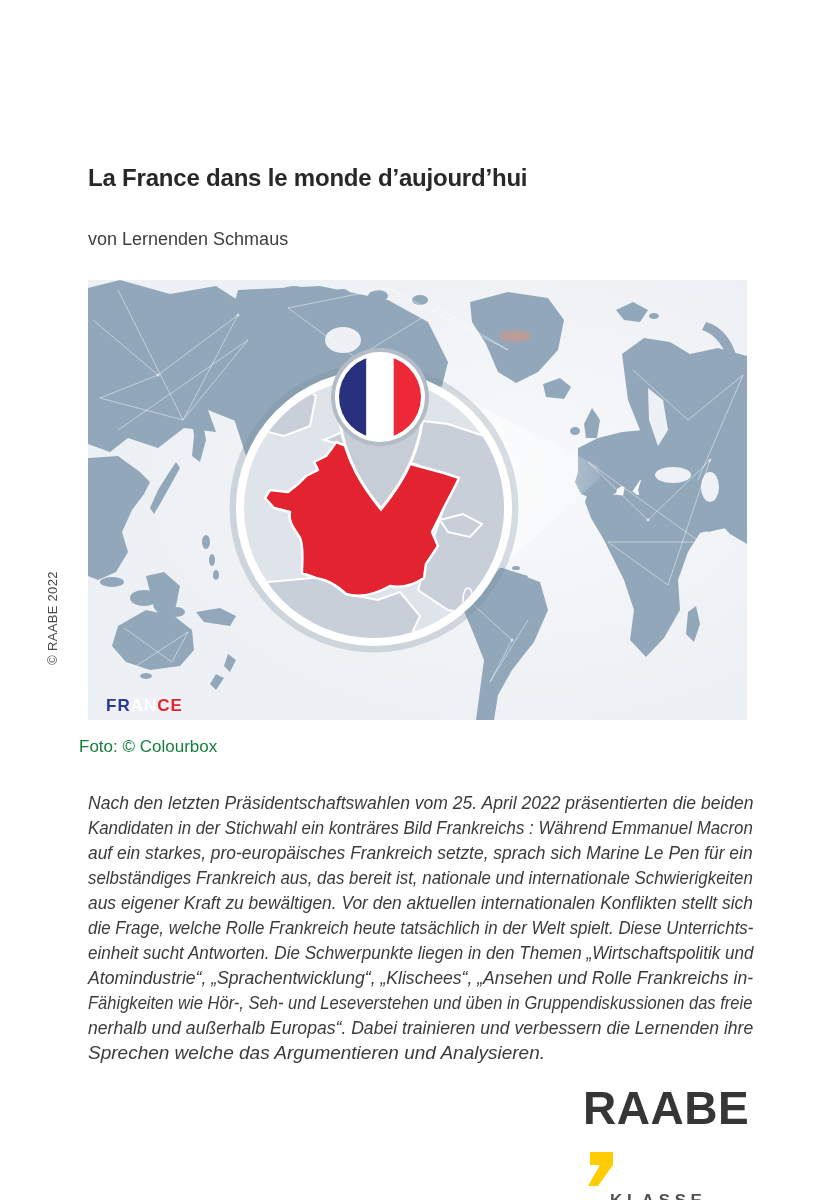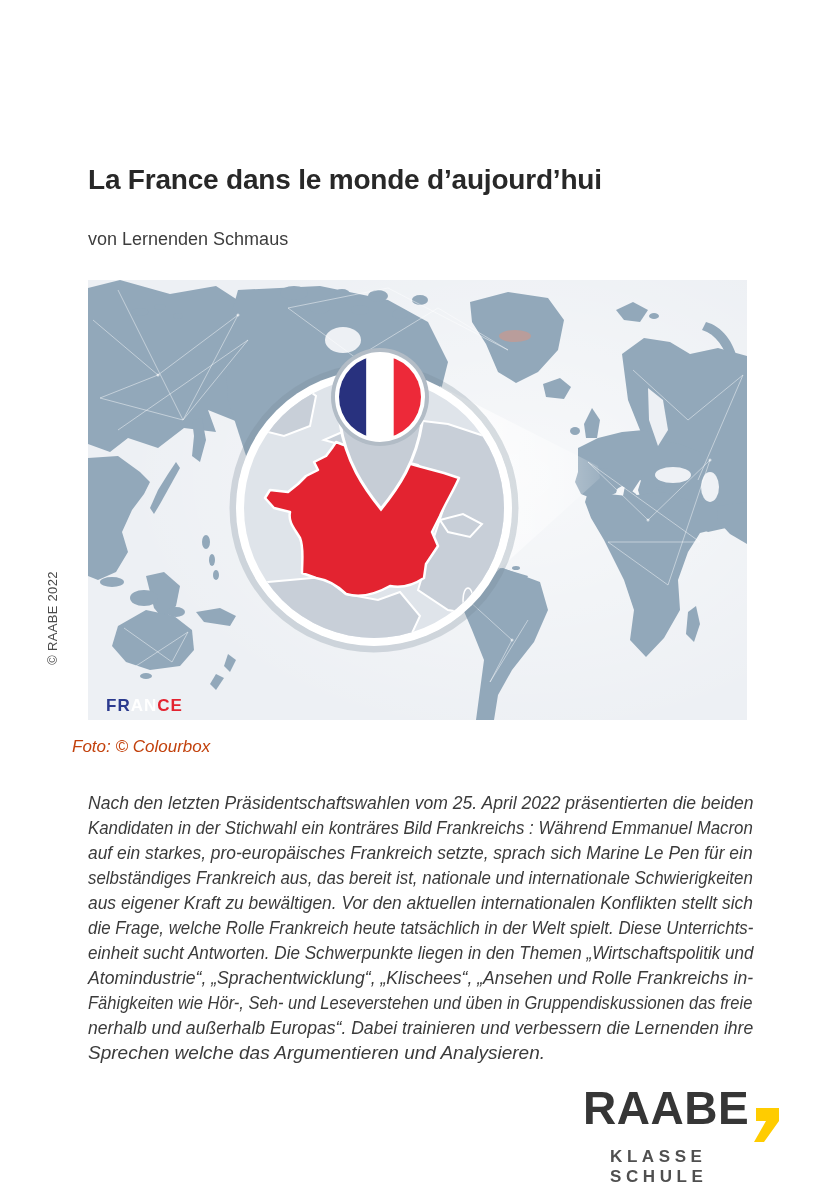--- a/index.html
+++ b/index.html
@@ -2,45 +2,45 @@
 <html><head>
 <meta charset="utf-8">
 <style>
   html,body{margin:0;padding:0;background:#ffffff;}
   .page{
     position:relative;width:840px;height:1200px;background:#ffffff;overflow:hidden;
     font-family:"Liberation Sans",sans-serif;color:#3d3d3d;
   }
   .page-title{
     position:absolute;left:88px;top:164px;width:680px;
-    font-size:28px;font-weight:bold;color:#282828;letter-spacing:-0.2px;
+    font-size:24px;font-weight:bold;color:#282828;letter-spacing:-0.2px;
   }
   .author{
     position:absolute;left:88px;top:229px;font-size:18px;color:#3d3d3d;
   }
   .map-wrap{
     position:absolute;left:88px;top:280px;width:659px;height:440px;
   }
   .photo-credit{
-    position:absolute;left:72px;top:737px;font-size:17px;font-style:italic;color:#c2410c;
+    position:absolute;left:79px;top:737px;font-size:17px;color:#15803d;
   }
   .body-text{
     position:absolute;left:88px;top:790px;width:665px;
     font-size:19px;color:#3b3b3b;font-style:italic;
   }
   .fit-line{height:25px;line-height:25px;overflow:visible;white-space:nowrap;}
   .fit-line > span{display:inline-block;transform-origin:left center;white-space:nowrap;}
   .vertical-copyright{
     position:absolute;left:-2px;top:610px;width:110px;height:16px;text-align:center;
     transform:rotate(-90deg);font-size:13px;color:#4a4a4a;letter-spacing:0.3px;
   }
   .logo{
     position:absolute;left:583px;top:1086px;width:200px;
   }
-  .logo-row{display:flex;align-items:flex-start;}
+  .logo-row{display:flex;align-items:flex-start;flex-direction:column;}
   .logo-brand{
     font-size:46px;font-weight:bold;color:#363636;letter-spacing:0.5px;line-height:44px;
   }
   .logo-comma{margin-left:4px;margin-top:22px;}
   .logo-tagline{
     margin-top:1px;padding-left:27px;font-size:17px;color:#4f4f4f;
     letter-spacing:4.6px;font-weight:bold;
   }
 </style>
 </head>

